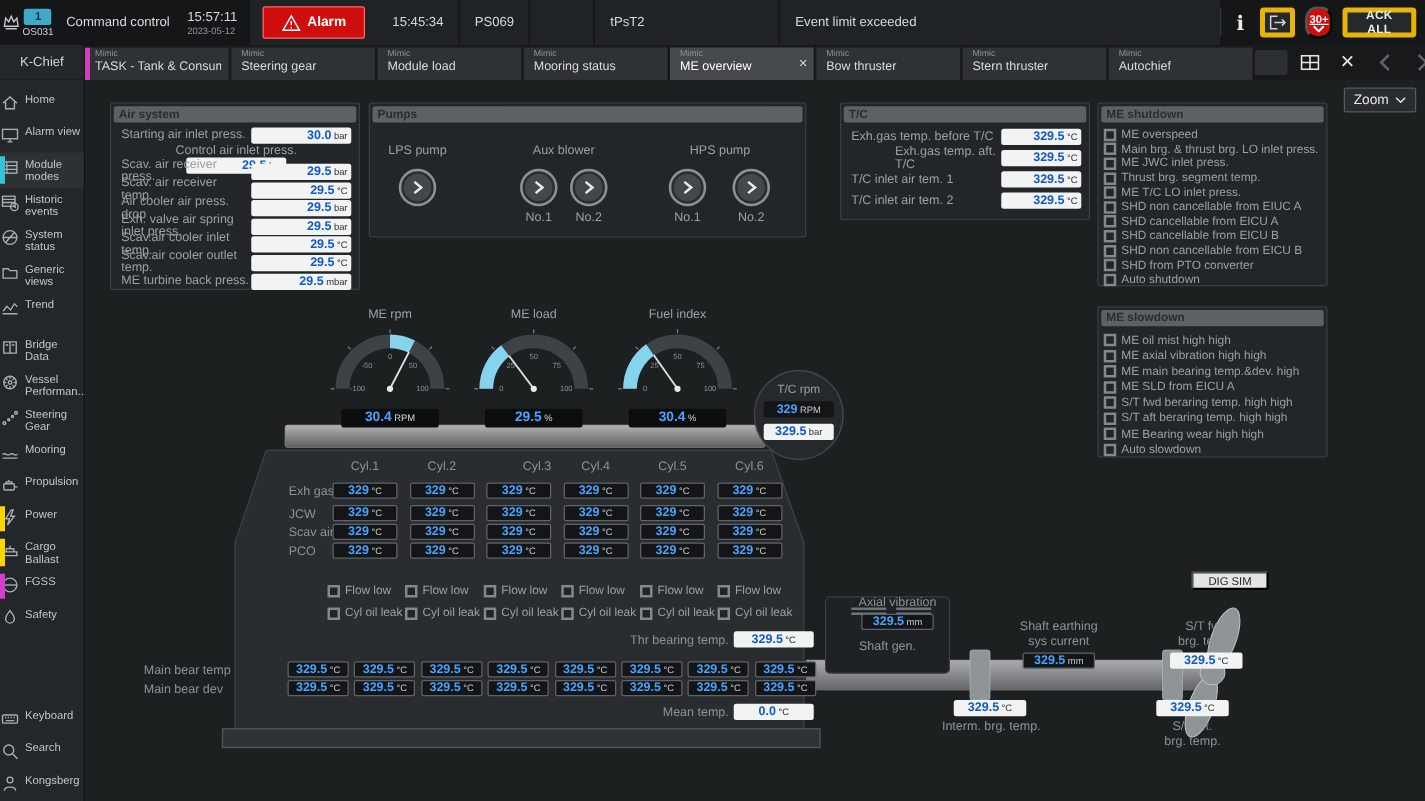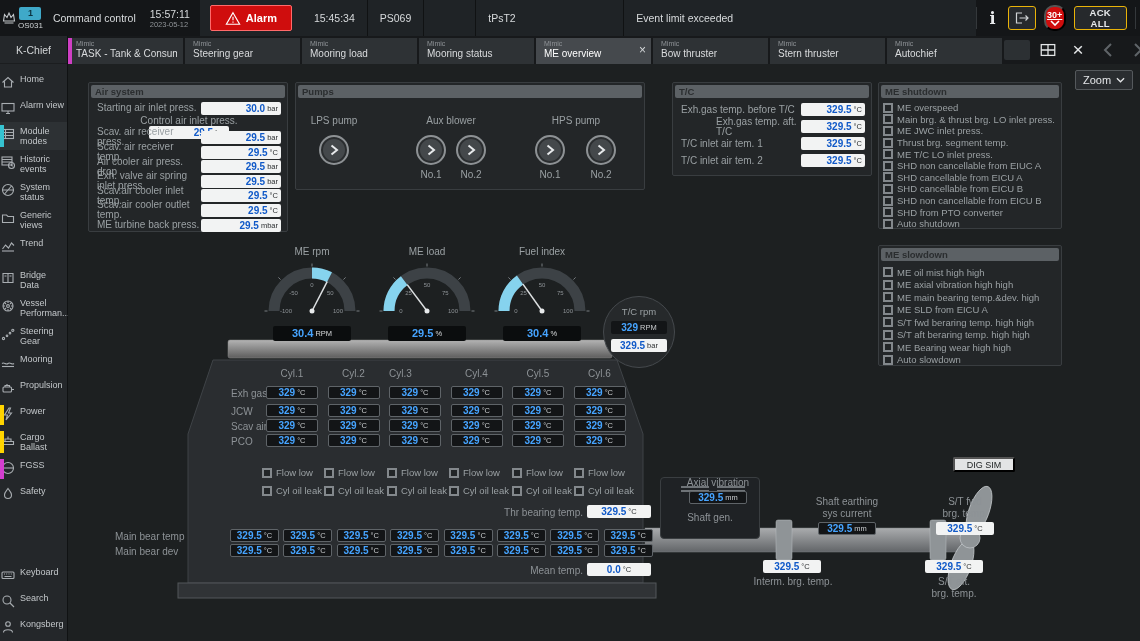--- a/index.html
+++ b/index.html
@@ -21,21 +21,21 @@
   .tb-clock .d { font-size:7.5px; color:#8f9397; }
   .tb-mid { align-self:stretch; display:flex; align-items:center; background:#1f2326; flex:0 0 auto; }
   .tb-seg { align-self:stretch; display:flex; align-items:center; padding:0 12px; font-size:10.5px;
             border-right:1px solid #101213; white-space:nowrap; }
   .alarm-btn { width:82px; height:26px; background:#cf0d0d; border:1px solid #ff6a6a; border-radius:2px;
                display:flex; align-items:center; justify-content:center; gap:5px; color:#fff;
                font-size:11px; font-weight:bold; margin:0 10px; cursor:pointer; }
   .tb-right { margin-left:auto; display:flex; align-items:center; gap:8px; padding-right:8px; }
   .tb-vdiv { width:1px; height:22px; background:#34383b; }
   .tb-info { font-family:"DejaVu Serif", serif; font-size:16px; font-weight:bold; color:#e8eaec; width:18px; text-align:center; }
-  .tb-btn { height:24px; border:1px solid #eab308; border-radius:3px; background:#26292c;
+  .tb-btn { height:24px; border:4px solid #eab308; border-radius:3px; background:#26292c;
             display:flex; align-items:center; justify-content:center; cursor:pointer; }
   .tb-signin { width:34px; }
   .tb-count { width:26px; height:26px; background:#cf0d0d; border-radius:10px; display:flex; flex-direction:column;
               align-items:center; justify-content:center; color:#fff; cursor:pointer;text-decoration:underline; }
   .tb-count .n { font-size:9px; font-weight:bold; line-height:9px; }
   .ackall { padding:0 8px; font-size:9.5px; font-weight:bold; color:#e8eaec; letter-spacing:.3px; }
 
   
   #tabbar { position:absolute; left:68px; top:36px; width:1072px; height:28px; background:#17191b;
             display:flex; align-items:center; }
@@ -188,21 +188,21 @@
           <span class="accent" style="background: rgb(207, 63, 196);"></span>
           <span class="kind">Mimic</span>
           <span class="lbl">TASK - Tank &amp; Consumers</span>
         </div>
         <div class="tab">
           <span class="kind">Mimic</span>
           <span class="lbl">Steering gear</span>
         </div>
         <div class="tab">
           <span class="kind">Mimic</span>
-          <span class="lbl">Mooring load</span>
+          <span class="lbl">Module load</span>
         </div>
         <div class="tab">
           <span class="kind">Mimic</span>
           <span class="lbl">Mooring status</span>
         </div>
         <div class="tab active">
           <span class="kind">Mimic</span>
           <span class="lbl">ME overview</span>
           <span class="tclose">×</span>
         </div>
@@ -716,21 +716,21 @@
       </span>
       <span class="vb light">
         <span class="v">329.5</span>
           <span class="u">bar</span>
       </span>
     </div>
 
     <div id="engine-overlays">
         <div class="elab" style="left: 198px; top: 304px; width: 52px; text-align: center;">Cyl.1</div>
         <div class="elab" style="left: 259.5px; top: 304px; width: 52px; text-align: center;">Cyl.2</div>
-        <div class="elab" style="left: 321px; top: 304px; width: 52px; text-align: left;">Cyl.3</div>
+        <div class="elab" style="left: 321px; top: 304px; width: 52px; text-align: right;">Cyl.3</div>
         <div class="elab" style="left: 382.5px; top: 304px; width: 52px; text-align: center;">Cyl.4</div>
         <div class="elab" style="left: 444px; top: 304px; width: 52px; text-align: center;">Cyl.5</div>
         <div class="elab" style="left: 505.5px; top: 304px; width: 52px; text-align: center;">Cyl.6</div>
         <div class="elab" style="left: 163px; top: 324px;">Exh gas</div>
         <span class="vb dark abs" style="left: 198px; top: 322px; width: 52px; justify-content: center;">
           <span class="v">329</span>
           <span class="u">°C</span>
         </span>
         <span class="vb dark abs" style="left: 259.5px; top: 322px; width: 52px; justify-content: center;">
           <span class="v">329</span>

